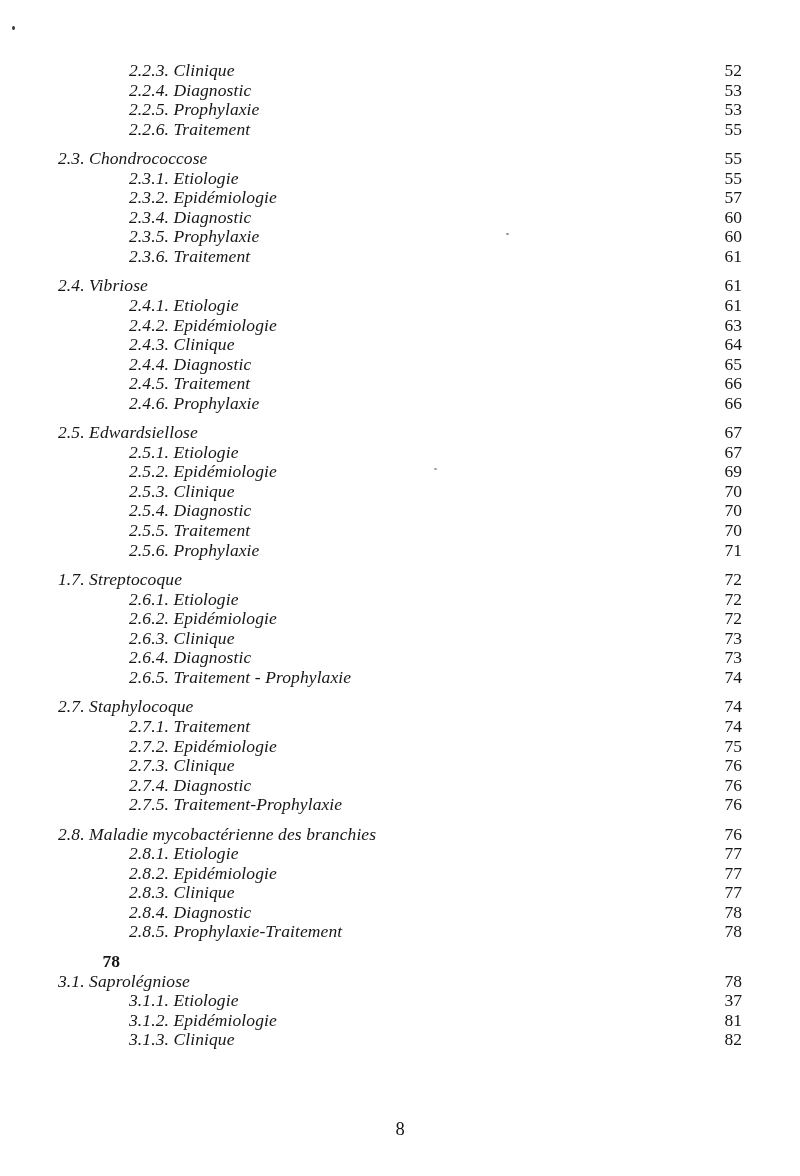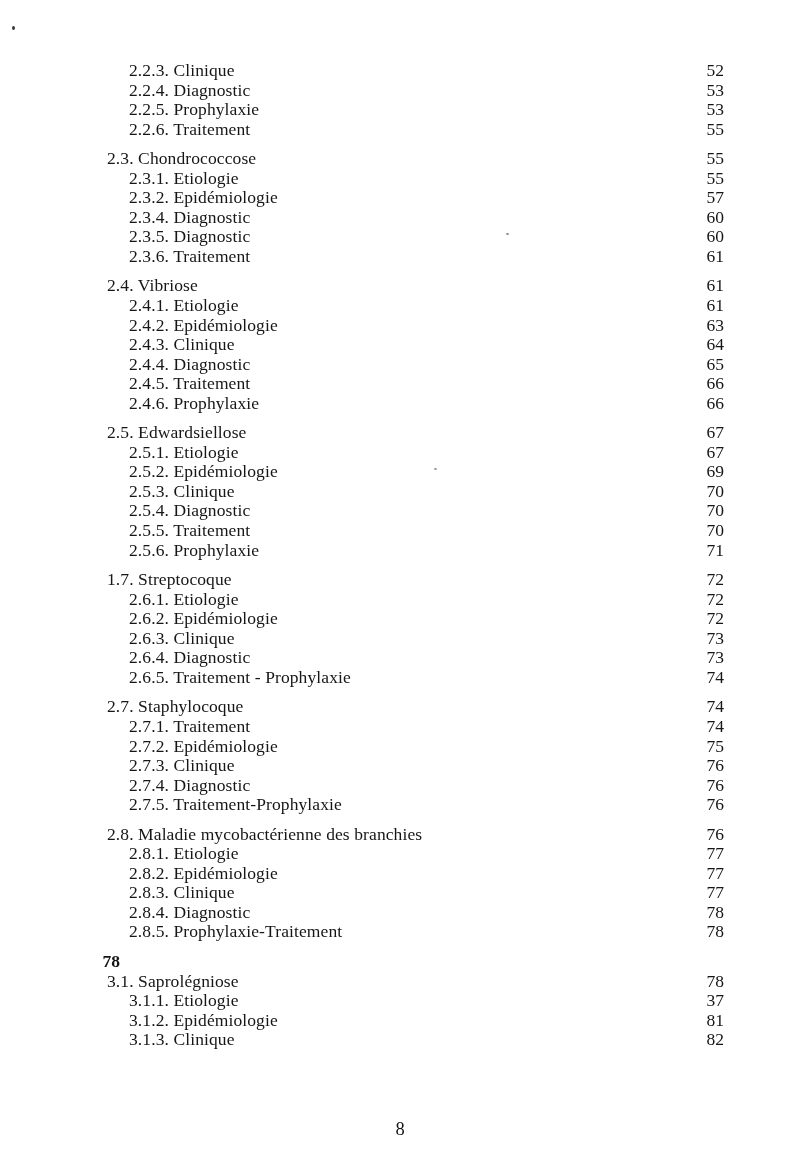--- a/index.html
+++ b/index.html
@@ -27,29 +27,30 @@
     align-items: baseline;
     height: 19.55px;
     font-size: 17.5px;
     line-height: 19.55px;
     color: #161616;
   }
   .toc-row .label {
     flex: 1 1 auto;
     white-space: nowrap;
     letter-spacing: 0.1px;
+    font-style: italic;
   }
   .toc-row .pg {
     flex: 0 0 auto;
     width: 120px;
     text-align: right;
-    padding-right: 76px;
+    padding-right: 58px;
   }
   .lvl1 .label { padding-left: 64px; }
-  .lvl2 .label { padding-left: 107px; }
+  .lvl2 .label { padding-left: 58px; }
   .lvl3 .label { padding-left: 129px; }
   .gap { margin-top: 10px; }
   .bold { font-weight: bold; }
   .footer-pagenum {
     position: absolute;
     top: 1119px;
     left: 0;
     width: 100%;
     text-align: center;
     font-size: 18.5px;
@@ -98,21 +99,21 @@
       </div>
       <div class="toc-row lvl3">
         <span class="label">2.3.2. Epidémiologie</span>
         <span class="pg">57</span>
       </div>
       <div class="toc-row lvl3">
         <span class="label">2.3.4. Diagnostic</span>
         <span class="pg">60</span>
       </div>
       <div class="toc-row lvl3">
-        <span class="label">2.3.5. Diagnostic</span>
+        <span class="label">2.3.5. Prophylaxie</span>
         <span class="pg">60</span>
       </div>
       <div class="toc-row lvl3">
         <span class="label">2.3.6. Traitement</span>
         <span class="pg">61</span>
       </div>
       <div class="toc-row lvl2 gap">
         <span class="label">2.4. Vibriose</span>
         <span class="pg">61</span>
       </div>

